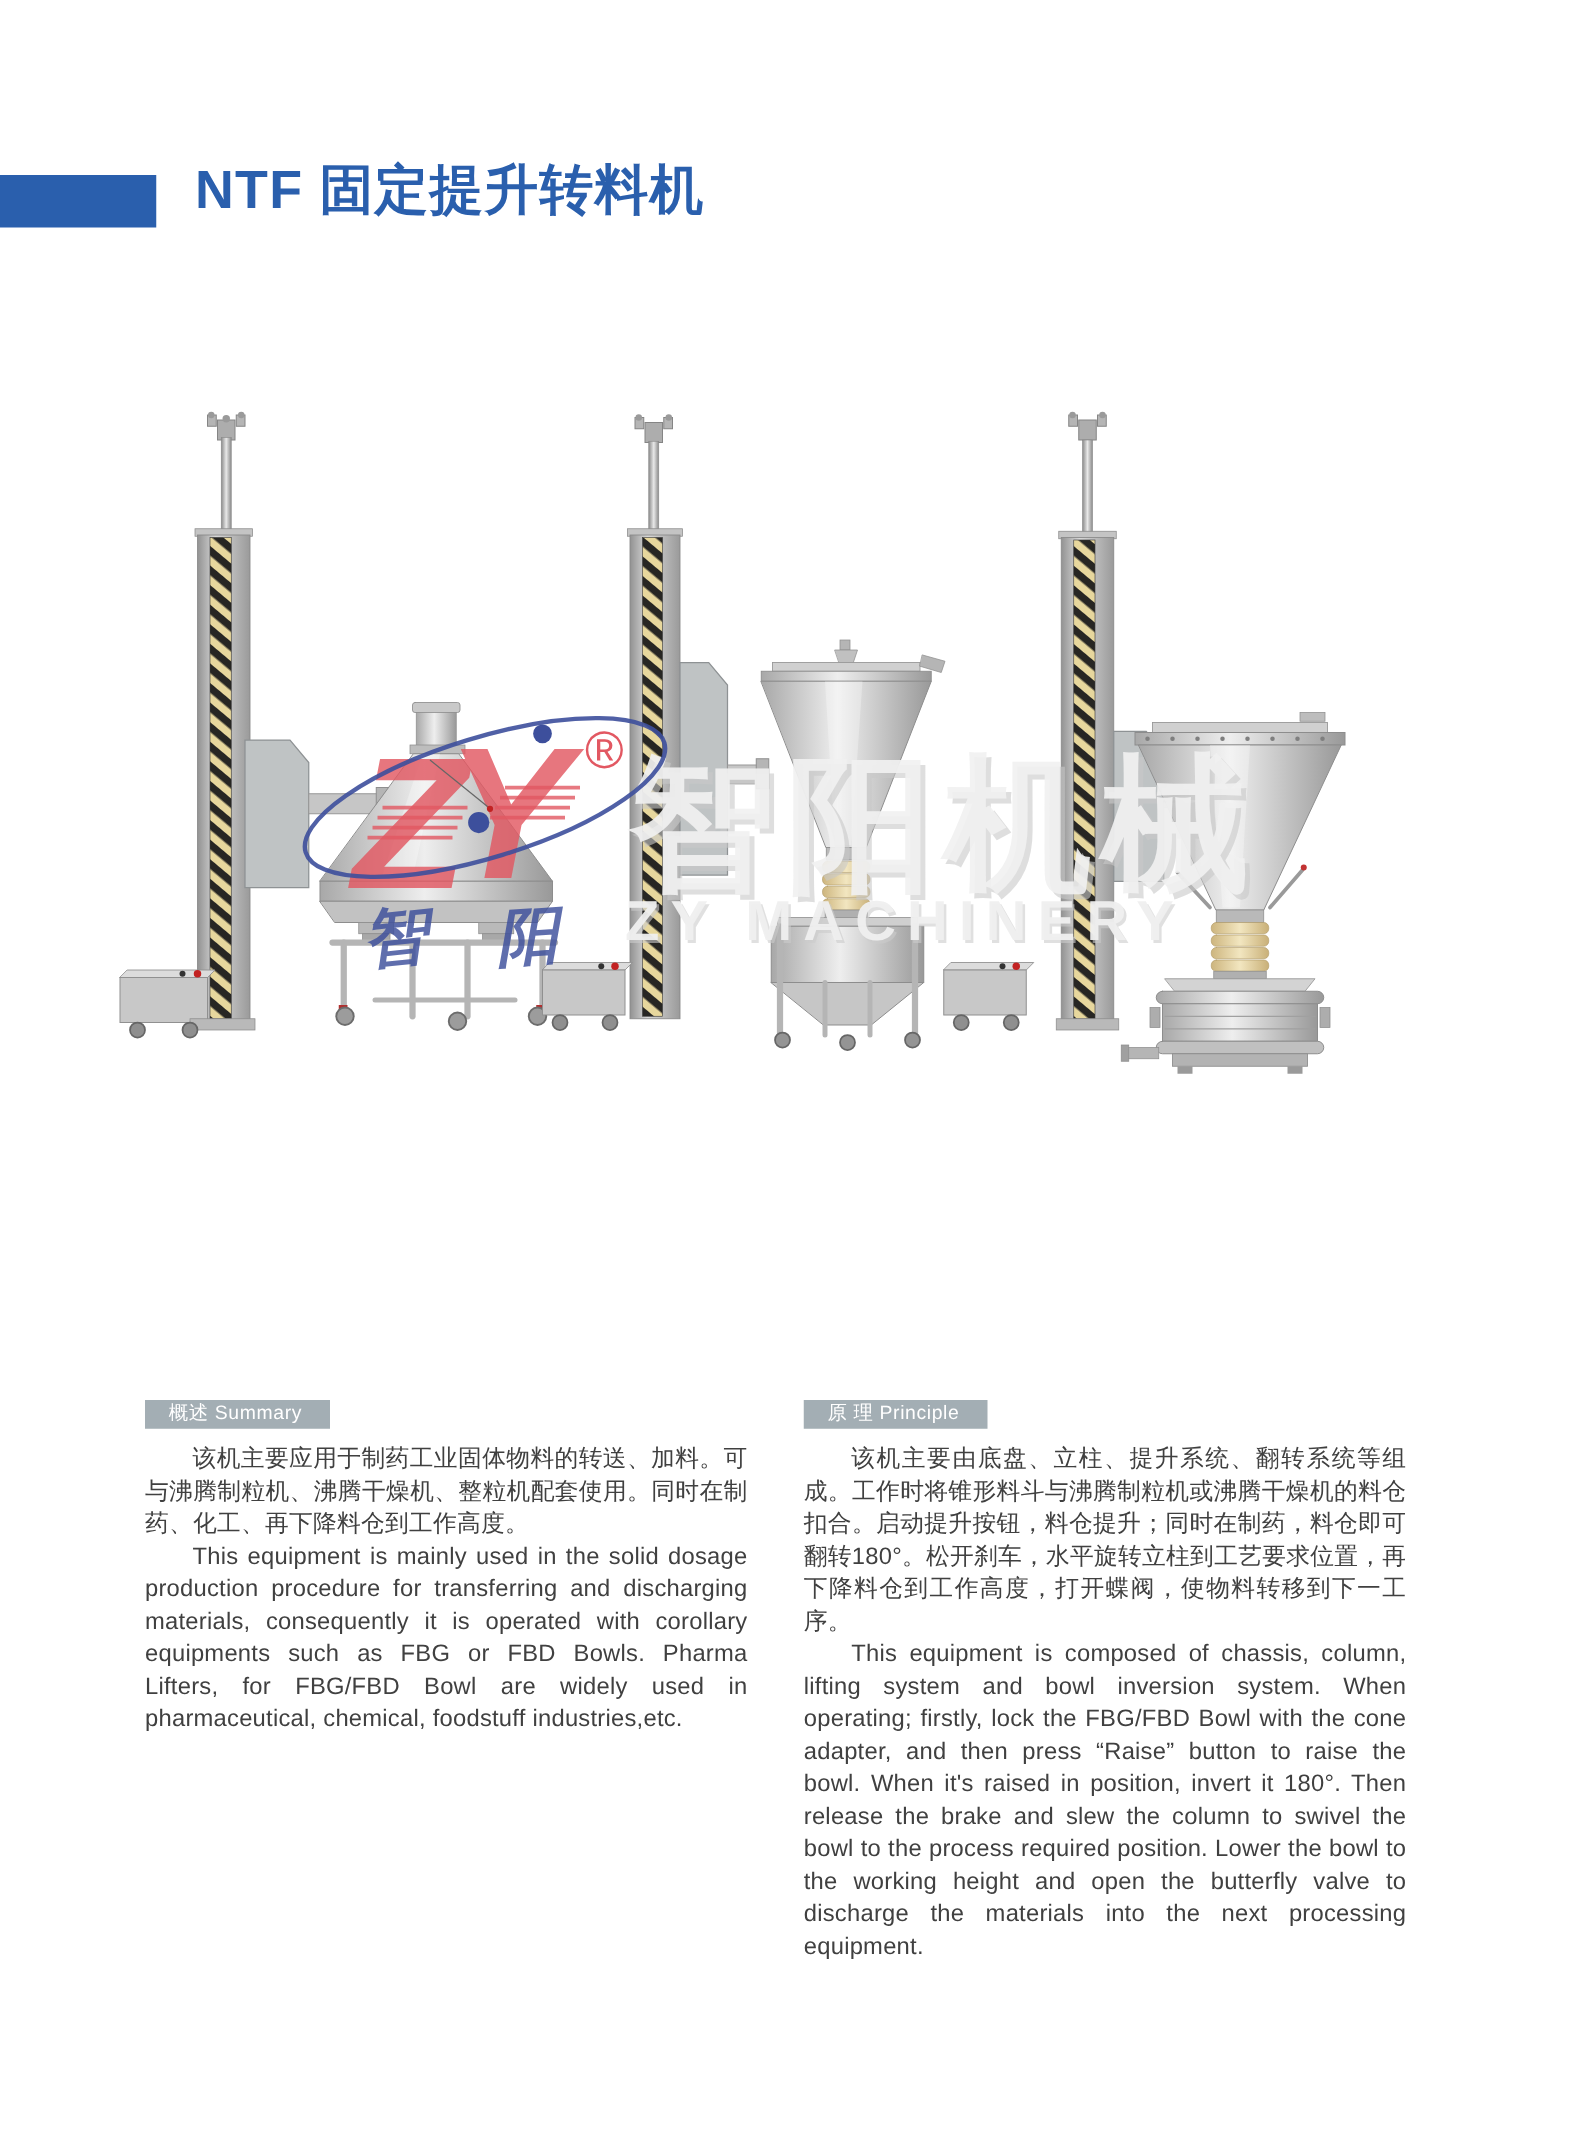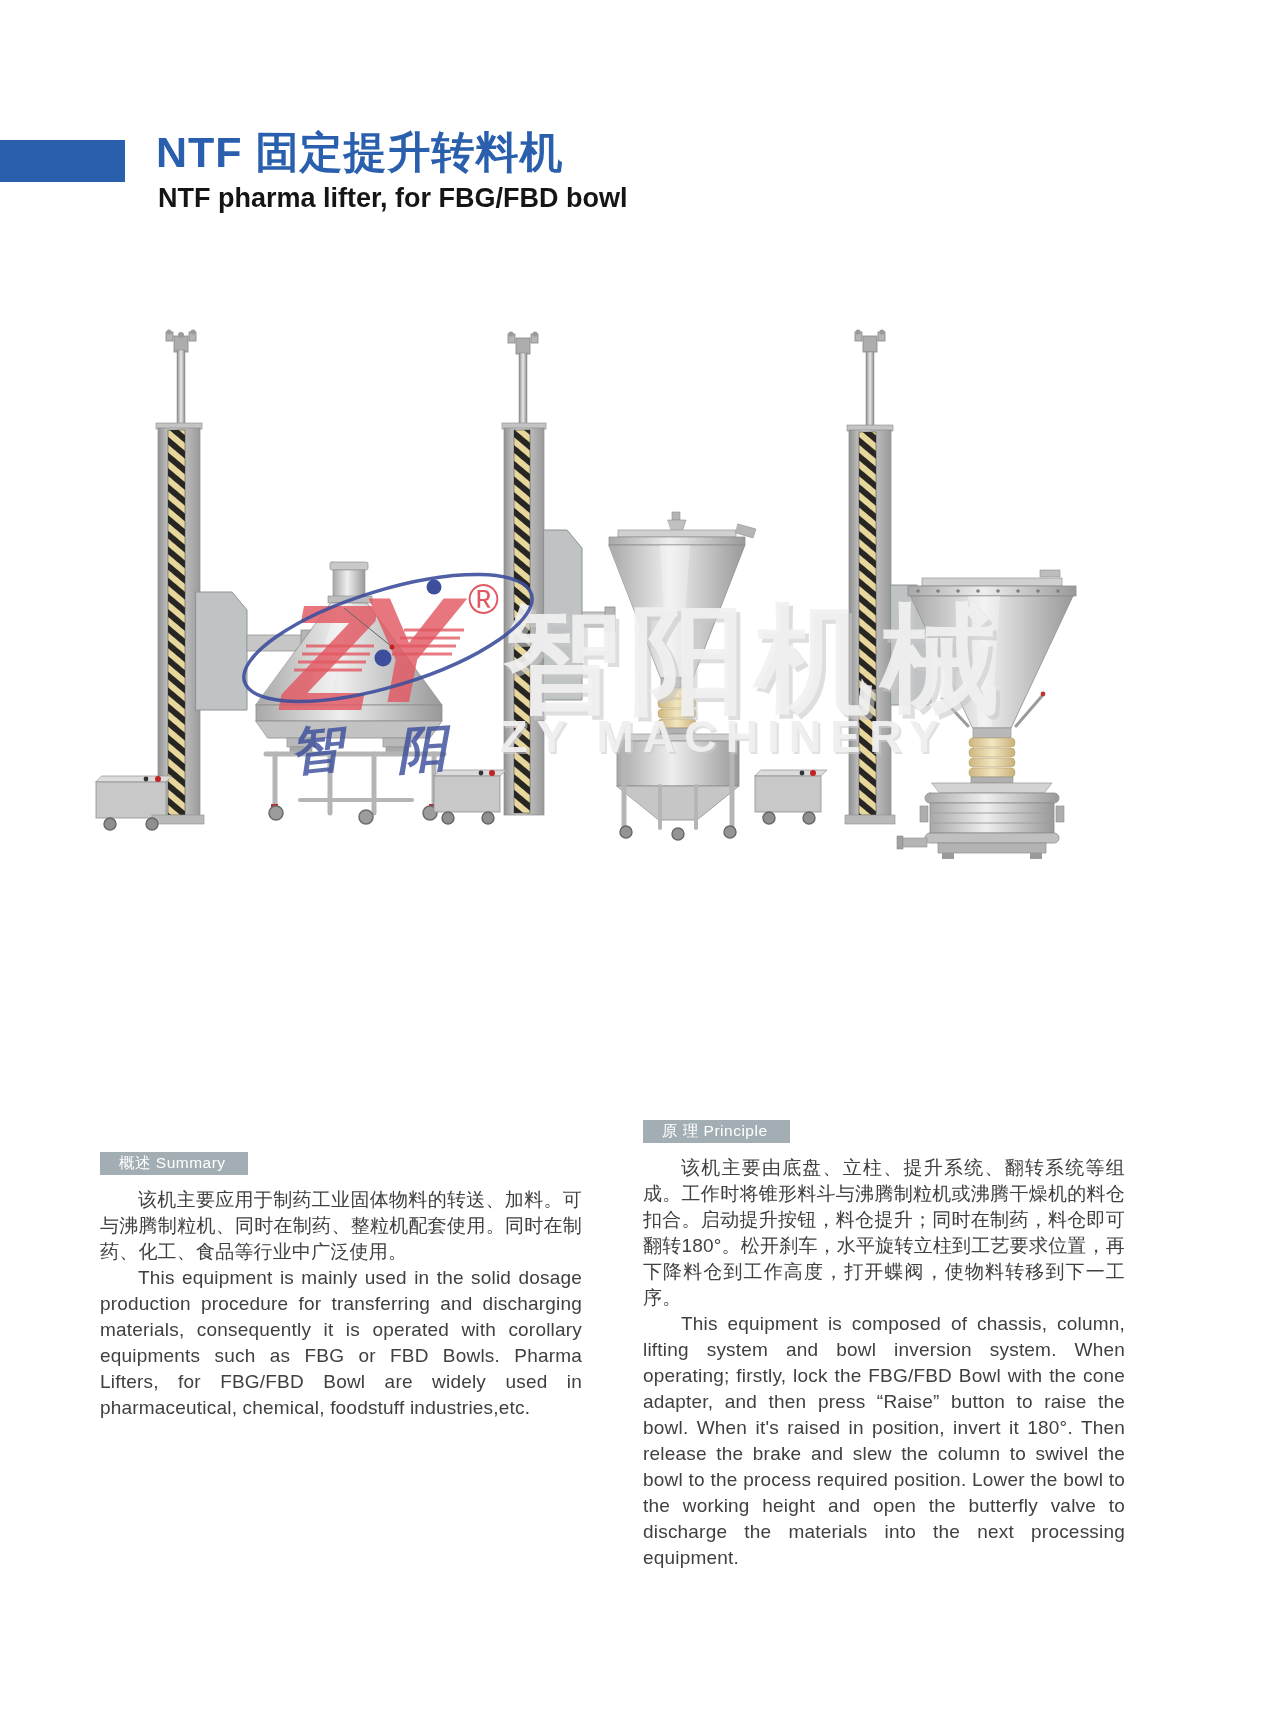--- a/index.html
+++ b/index.html
@@ -15,41 +15,40 @@
   }
   .title-en {
     position:absolute; left:158px; top:181px; margin:0;
     font-size:27px; line-height:34px; font-weight:700; color:#151515;
   }
   
   .figure { position:absolute; left:0; top:280px; width:1273px; height:600px; }
   .figure svg { display:block; }
   
   .section { position:absolute; top:1120px; width:482px; }
-  .sec-summary { left:100px;margin-top:32px; }
+  .sec-summary { left:116px; }
   .sec-principle { left:643px; }
   .sec-head {
     display:inline-block; background:#a3aeb4; color:#ffffff;
     font-size:15.5px; line-height:16px; padding:3px 22px 4px 19px; letter-spacing:0.5px;
     margin:0 0 0 0;
   }
   .section p {
     margin:0; font-size:19px; line-height:26px; color:#404040;
     text-align:justify; text-indent:2em; letter-spacing:0.2px;
   }
   .section p.first { margin-top:12px; }
 </style>
 </head>
 <body>
 
 <div class="page">
 
   <div class="accent-bar"></div>
   <h1 class="title-zh">NTF 固定提升转料机</h1>
-  <h2 class="title-en">NTF pharma lifter, for FBG/FBD bowl</h2>
 
   <div class="figure">
     <svg width="1273" height="600" viewBox="0 0 1273 600" xmlns="http://www.w3.org/2000/svg">
       <defs>
         <linearGradient id="gcol" x1="0" y1="0" x2="1" y2="0">
           <stop offset="0" stop-color="#929292"></stop>
             <stop offset="0.35" stop-color="#d8d8d8"></stop>
             <stop offset="1" stop-color="#9a9a9a"></stop>
         </linearGradient>
         <linearGradient id="gsteel" x1="0" y1="0" x2="1" y2="0">
@@ -291,21 +290,21 @@
         <g font-family="Liberation Sans, sans-serif" font-weight="bold" font-style="italic" fill="#3d4f9c" opacity="0.82">
           <text x="292" y="490" font-size="52" transform="rotate(-6 292 490)">智</text>
           <text x="398" y="488" font-size="50" transform="rotate(-4 398 488)">阳</text>
         </g>
       </g>
     </svg>
   </div>
 
   <section class="section sec-summary">
     <div class="sec-head">概述 Summary</div>
-    <p class="first">该机主要应用于制药工业固体物料的转送、加料。可与沸腾制粒机、同时在制药、整粒机配套使用。同时在制药、化工、食品等行业中广泛使用。</p>
+    <p class="first">该机主要应用于制药工业固体物料的转送、加料。可与沸腾制粒机、沸腾干燥机、整粒机配套使用。同时在制药、化工、再下降料仓到工作高度。</p>
     <p>This equipment is mainly used in the solid dosage production procedure for transferring and discharging materials, consequently it is operated with corollary equipments such as FBG or FBD Bowls. Pharma Lifters, for FBG/FBD Bowl are widely used in pharmaceutical, chemical, foodstuff industries,etc.</p>
   </section>
 
   <section class="section sec-principle">
     <div class="sec-head">原 理 Principle</div>
     <p class="first">该机主要由底盘、立柱、提升系统、翻转系统等组成。工作时将锥形料斗与沸腾制粒机或沸腾干燥机的料仓扣合。启动提升按钮，料仓提升；同时在制药，料仓即可翻转180°。松开刹车，水平旋转立柱到工艺要求位置，再下降料仓到工作高度，打开蝶阀，使物料转移到下一工序。</p>
     <p>This equipment is composed of chassis, column, lifting system and bowl inversion system. When operating; firstly, lock the FBG/FBD Bowl with the cone adapter, and then press “Raise” button to raise the bowl. When it's raised in position, invert it 180°. Then release the brake and slew the column to swivel the bowl to the process required position. Lower the bowl to the working height and open the butterfly valve to discharge the materials into the next processing equipment.</p>
   </section>
 
 </div>

